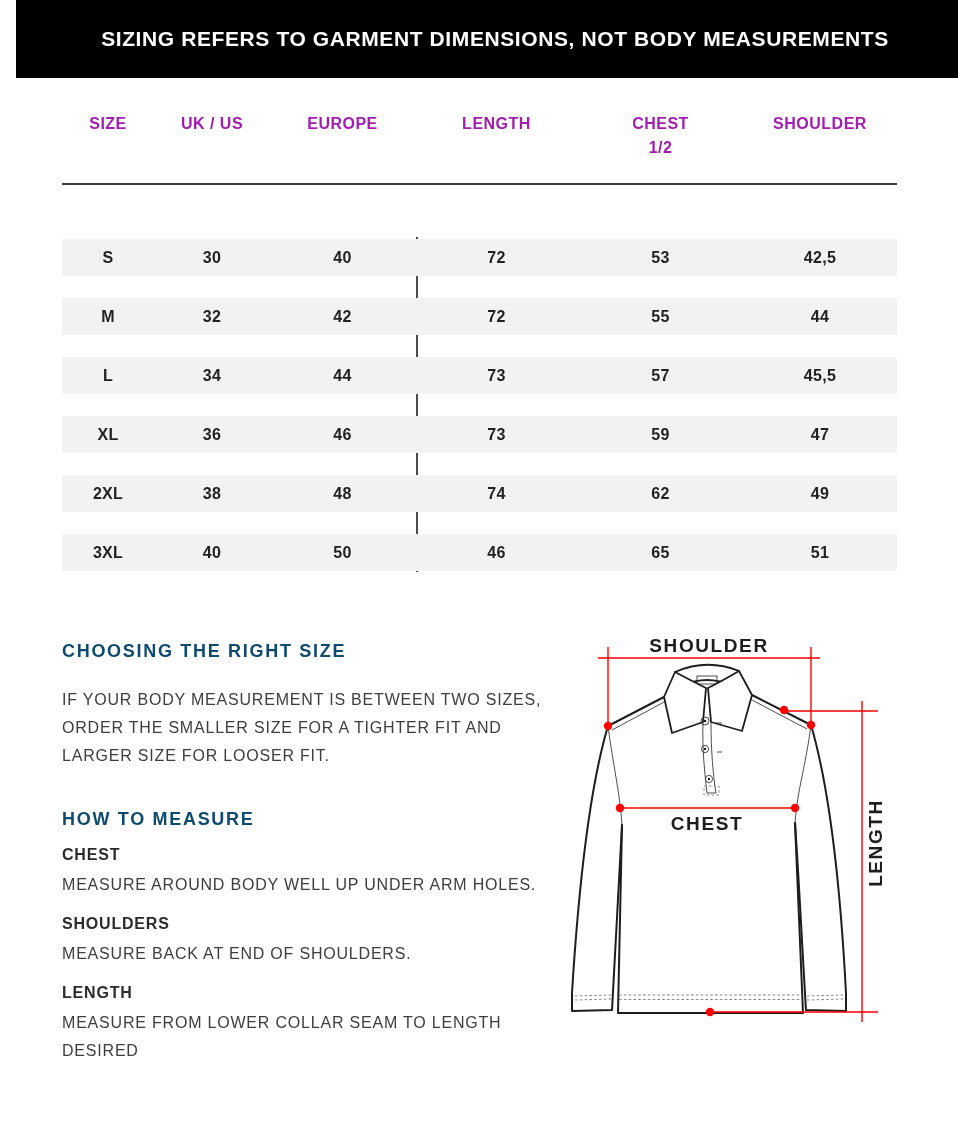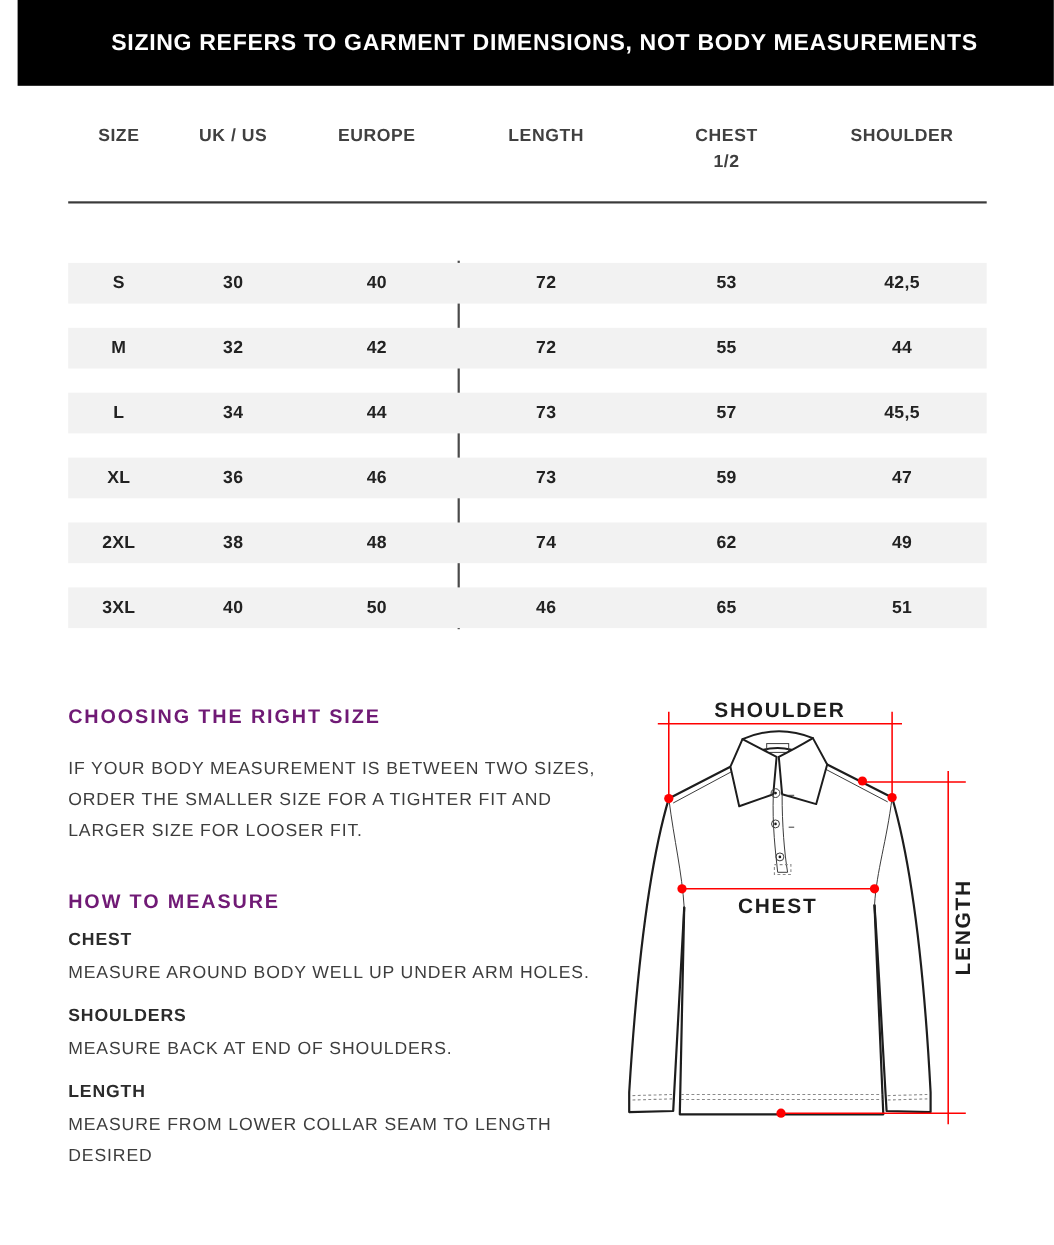--- a/index.html
+++ b/index.html
@@ -17,39 +17,39 @@
     color:#fff;font-size:21px;font-weight:700;letter-spacing:.6px;white-space:nowrap;
   }
   
   .thead,.trow{
     position:absolute;left:62px;width:835px;
     display:grid;grid-template-columns:92px 116px 145px 163px 165px 154px;
   }
   .thead{top:112px;}
   .th{
     text-align:center;font-size:16px;font-weight:700;letter-spacing:.5px;
-    line-height:24px;color:#404040;
+    line-height:24px;color:#a21caf;
   }
   .th .sub{font-weight:700;}
   .rule{
     position:absolute;left:62px;top:183px;width:835px;height:2px;background:#3a3a3a;
   }
   .trow{
     height:37px;background:#f2f2f2;align-items:center;
   }
   .td{
     text-align:center;font-size:16px;font-weight:700;color:#222;letter-spacing:.3px;
   }
   .vdivider{
     position:absolute;left:416px;top:237px;width:1.5px;height:335px;background:#4a4a4a;
   }
   
   .left-col{position:absolute;left:62px;top:640px;width:525px;}
   .sec-heading{
-    font-size:18px;line-height:22px;font-weight:700;letter-spacing:1.7px;color:#701a75;margin:0;
+    font-size:18px;line-height:22px;font-weight:700;letter-spacing:1.7px;color:#0c4a6e;margin:0;
   }
   .sec-heading.h2{margin-top:38px;}
   .para{margin-top:24px;}
   .para .line, .desc .line{
     font-size:16px;line-height:28px;letter-spacing:.8px;color:#3d3d3d;
   }
   .measure-item{margin-top:14px;}
   .measure-item:first-of-type{margin-top:23px;}
   .term{font-size:16px;line-height:22px;font-weight:700;letter-spacing:.8px;color:#2b2b2b;}
   .desc{margin-top:5px;}

